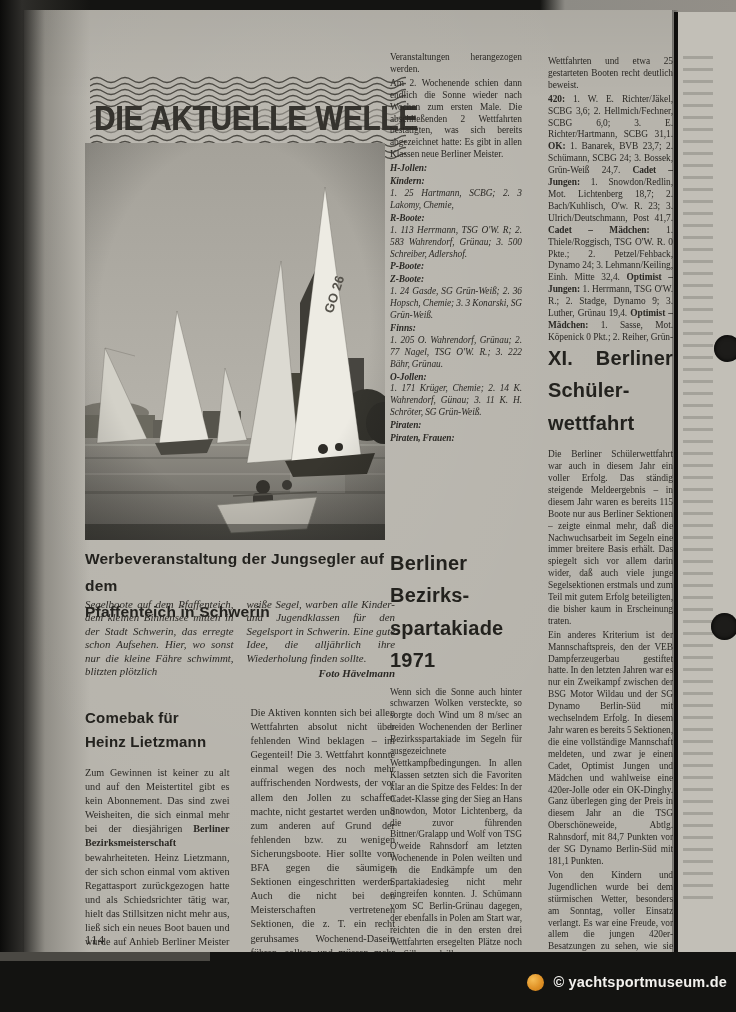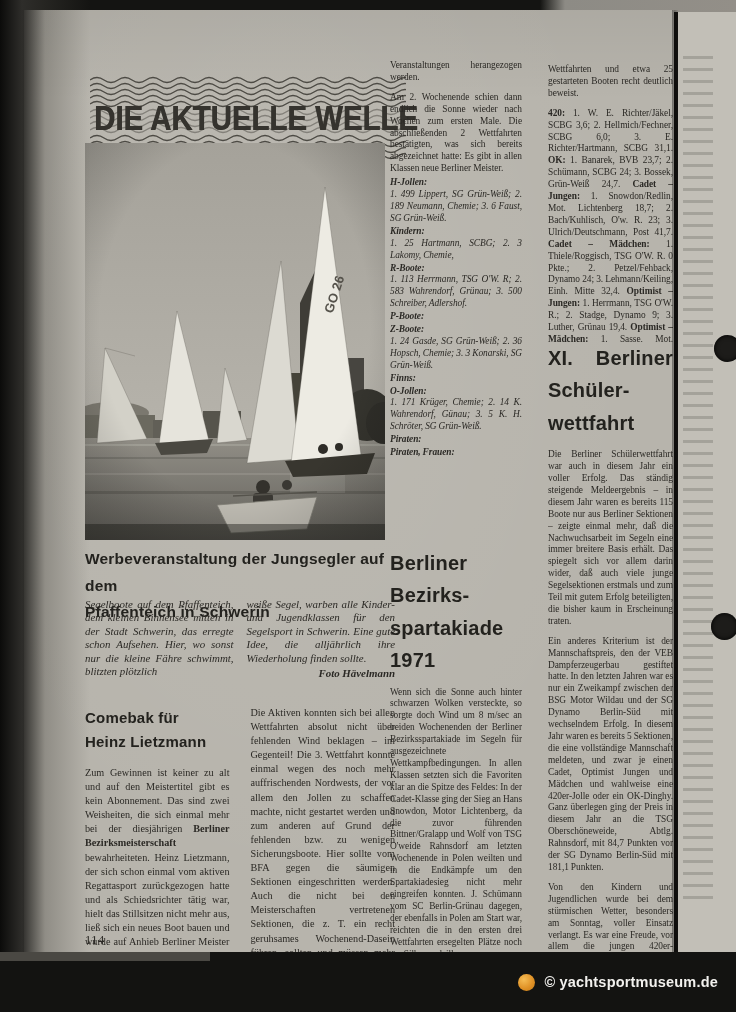--- a/index.html
+++ b/index.html
@@ -16,21 +16,21 @@
   .seam{position:absolute;left:672px;top:10px;width:6px;height:942px;z-index:4;
         background:linear-gradient(90deg,rgba(0,0,0,.38),rgba(0,0,0,.05));}
   .sliver{position:absolute;left:678px;top:12px;width:58px;height:940px;background:#c2bfb7;}
   .sliver::before{content:"";position:absolute;left:5px;top:44px;width:30px;height:850px;opacity:.4;
         background:repeating-linear-gradient(180deg,rgba(60,58,52,.55) 0 3px,rgba(0,0,0,0) 3px 12px);
         filter:blur(.4px);}
   .hole{position:absolute;background:#1d1c1a;border-radius:50%;width:27px;height:27px;z-index:6;
         box-shadow:inset 0 0 5px #000;}
   .hole1{left:714px;top:335px;} .hole2{left:711px;top:613px;}
   .botbar{position:absolute;left:0;top:952px;width:736px;height:60px;background:#131311;z-index:7;
-          display:flex;justify-content:flex-end;align-items:center;gap:9px;padding-right:18px;box-sizing:border-box;}
+          display:flex;justify-content:flex-end;align-items:center;gap:9px;padding-right:9px;box-sizing:border-box;}
   .botbar::before{content:"";position:absolute;left:0;top:0;width:210px;height:9px;background:#4a4843;}
   .logo-dot{width:17px;height:17px;border-radius:50%;
             background:radial-gradient(circle at 35% 32%,#f6bd55,#e09227 55%,#c67a15);}
   .watermark{color:#f2f1ee;font-family:"Liberation Sans",sans-serif;font-weight:700;
              font-size:14.5px;letter-spacing:.2px;}
   
   .masthead{position:absolute;left:66px;top:64px;width:316px;height:90px;}
   .masthead svg{position:absolute;left:0;top:0;}
   .masthead h1{position:absolute;left:4px;top:24px;margin:0;white-space:nowrap;
       font-family:"Liberation Sans",sans-serif;font-weight:700;font-size:35px;color:#35332e;
@@ -46,21 +46,21 @@
   .cap{margin:0;font-style:italic;font-size:10.9px;line-height:13.4px;text-align:justify;color:#2b2925;}
   .credit{margin:2px 0 0;font-style:italic;font-weight:700;font-size:10.9px;text-align:right;}
   .comebak{position:absolute;left:61px;top:696px;width:310px;height:246px;display:flex;gap:21px;overflow:hidden;}
   .comebak .ccol{flex:1;}
   .comebak h2.head{font-size:15px;line-height:1.6;margin-bottom:12px;}
   .left-body{margin:0;font-size:10.2px;line-height:14.1px;text-align:justify;}
   .pagenum{position:absolute;left:61px;top:923px;font-size:12.5px;letter-spacing:.5px;}
   
   .col{position:absolute;font-size:9.4px;line-height:11.9px;text-align:justify;
        letter-spacing:-.05px;word-spacing:-.3px;overflow:hidden;}
-  .col p{margin:8px 0 2px;}
+  .col p{margin:0 0 2px;}
   .col h2.head{font-size:20px;line-height:1.62;margin-bottom:10px;}
   .mid-top{left:366px;top:42px;width:132px;height:497px;}
   .spart{left:366px;top:537px;width:132px;height:405px;}
   .right-top{left:524px;top:46px;width:125px;height:286px;}
   .schueler{left:524px;top:332px;width:125px;height:610px;}
   .result-item{margin:0 0 1px;font-style:italic;}
   .result-label{font-weight:700;}
   .rlabel{font-weight:700;}
 </style>
 </head>
@@ -182,43 +182,43 @@
     <div class="pagenum">114</div>
 
     <div class="col mid-top">
       <div id="mid-intro">
           <p class="body-p">Veranstaltungen herangezogen werden.</p>
           <p class="body-p">Am 2. Wochenende schien dann endlich die Sonne wieder nach Wochen zum ersten Male. Die abschließenden 2 Wettfahrten bestätigten, was sich bereits abgezeichnet hatte: Es gibt in allen Klassen neue Berliner Meister.</p>
         </div>
       <div id="mid-results">
           <div class="result-item">
             <div class="result-label">H-Jollen:</div>
-            <div class="result-text">1. 499 Lippert, SG Grün-Weiß; 2. 189 Neumann, Chemie; 3. 6 Faust, SG Grün-Weiß.</div>
           </div>
           <div class="result-item">
             <div class="result-label">Kindern:</div>
             <div class="result-text">1. 25 Hartmann, SCBG; 2. 3 Lakomy, Chemie,</div>
           </div>
           <div class="result-item">
             <div class="result-label">R-Boote:</div>
             <div class="result-text">1. 113 Herrmann, TSG O'W. R; 2. 583 Wahrendorf, Grünau; 3. 500 Schreiber, Adlershof.</div>
           </div>
           <div class="result-item">
             <div class="result-label">P-Boote:</div>
           </div>
           <div class="result-item">
             <div class="result-label">Z-Boote:</div>
             <div class="result-text">1. 24 Gasde, SG Grün-Weiß; 2. 36 Hopsch, Chemie; 3. 3 Konarski, SG Grün-Weiß.</div>
           </div>
           <div class="result-item">
             <div class="result-label">Finns:</div>
+            <div class="result-text">1. 205 O. Wahrendorf, Grünau; 2. 77 Nagel, TSG O'W. R.; 3. 222 Bähr, Grünau.</div>
           </div>
           <div class="result-item">
             <div class="result-label">O-Jollen:</div>
-            <div class="result-text">1. 171 Krüger, Chemie; 2. 14 K. Wahrendorf, Günau; 3. 5 K. H. Schröter, SG Grün-Weiß.</div>
+            <div class="result-text">1. 171 Krüger, Chemie; 2. 14 K. Wahrendorf, Günau; 3. 11 K. H. Schröter, SG Grün-Weiß.</div>
           </div>
           <div class="result-item">
             <div class="result-label">Piraten:</div>
           </div>
           <div class="result-item">
             <div class="result-label">Piraten, Frauen:</div>
           </div>
         </div>
 
     </div>

